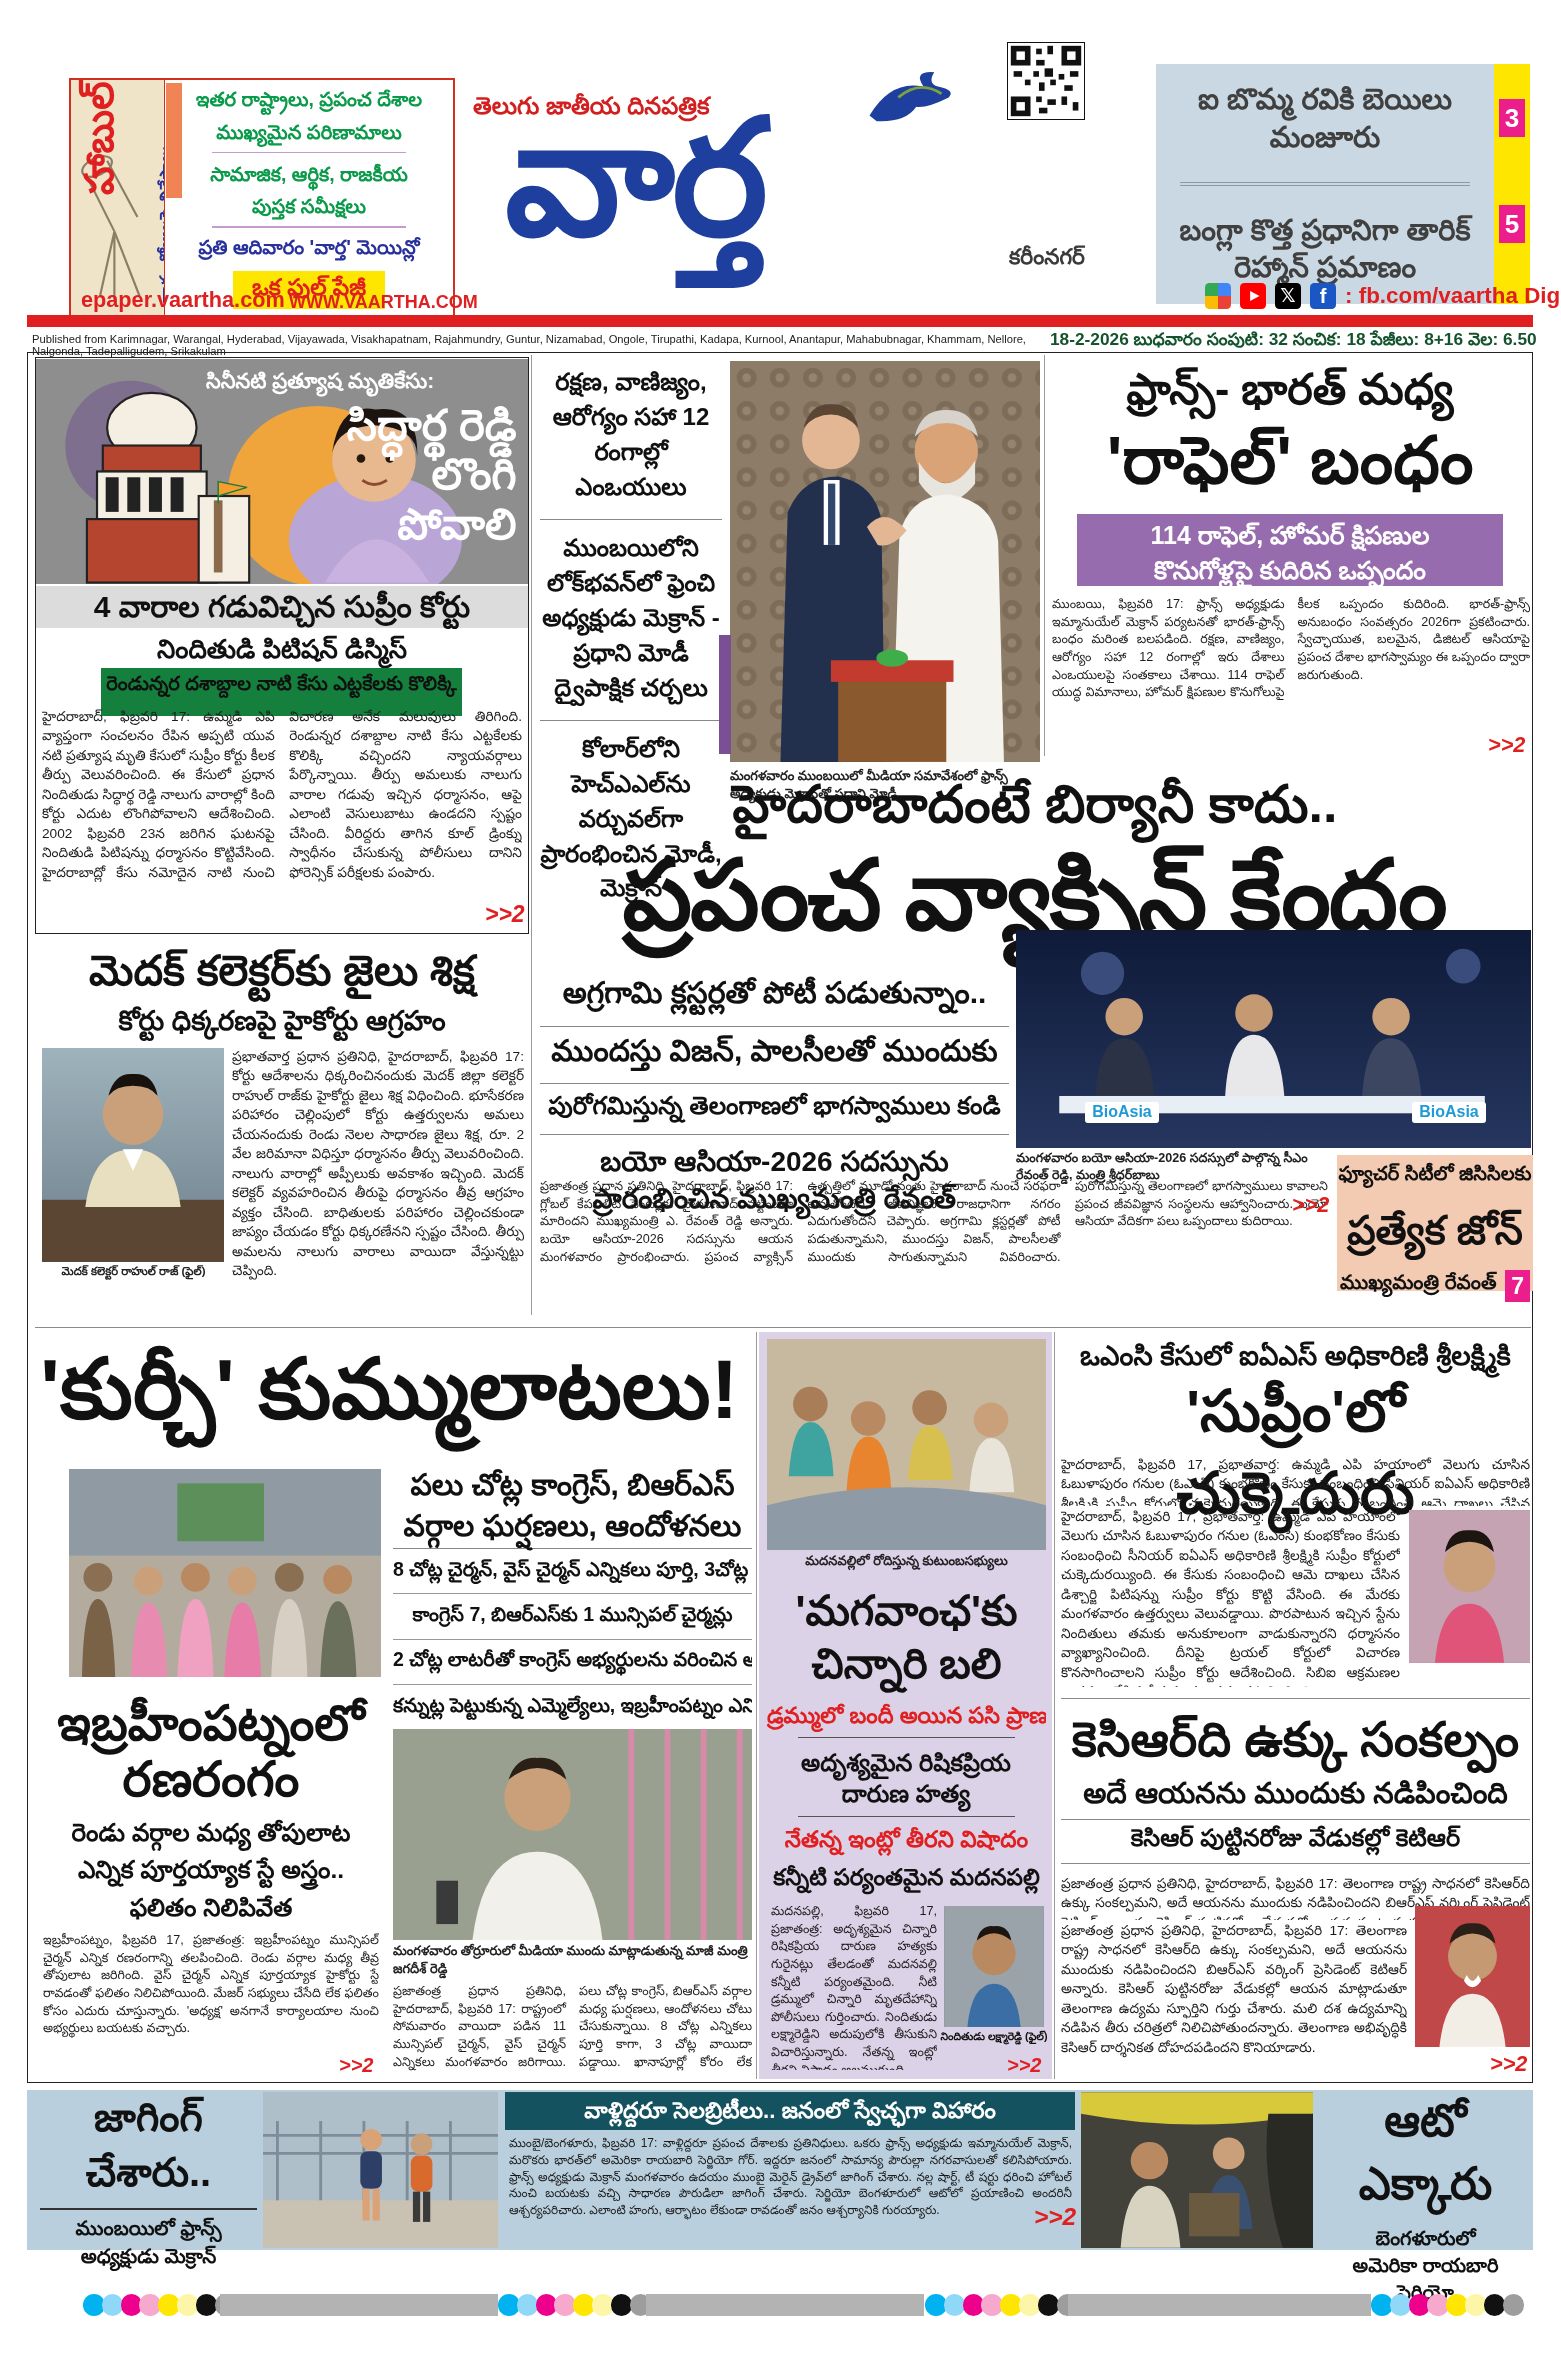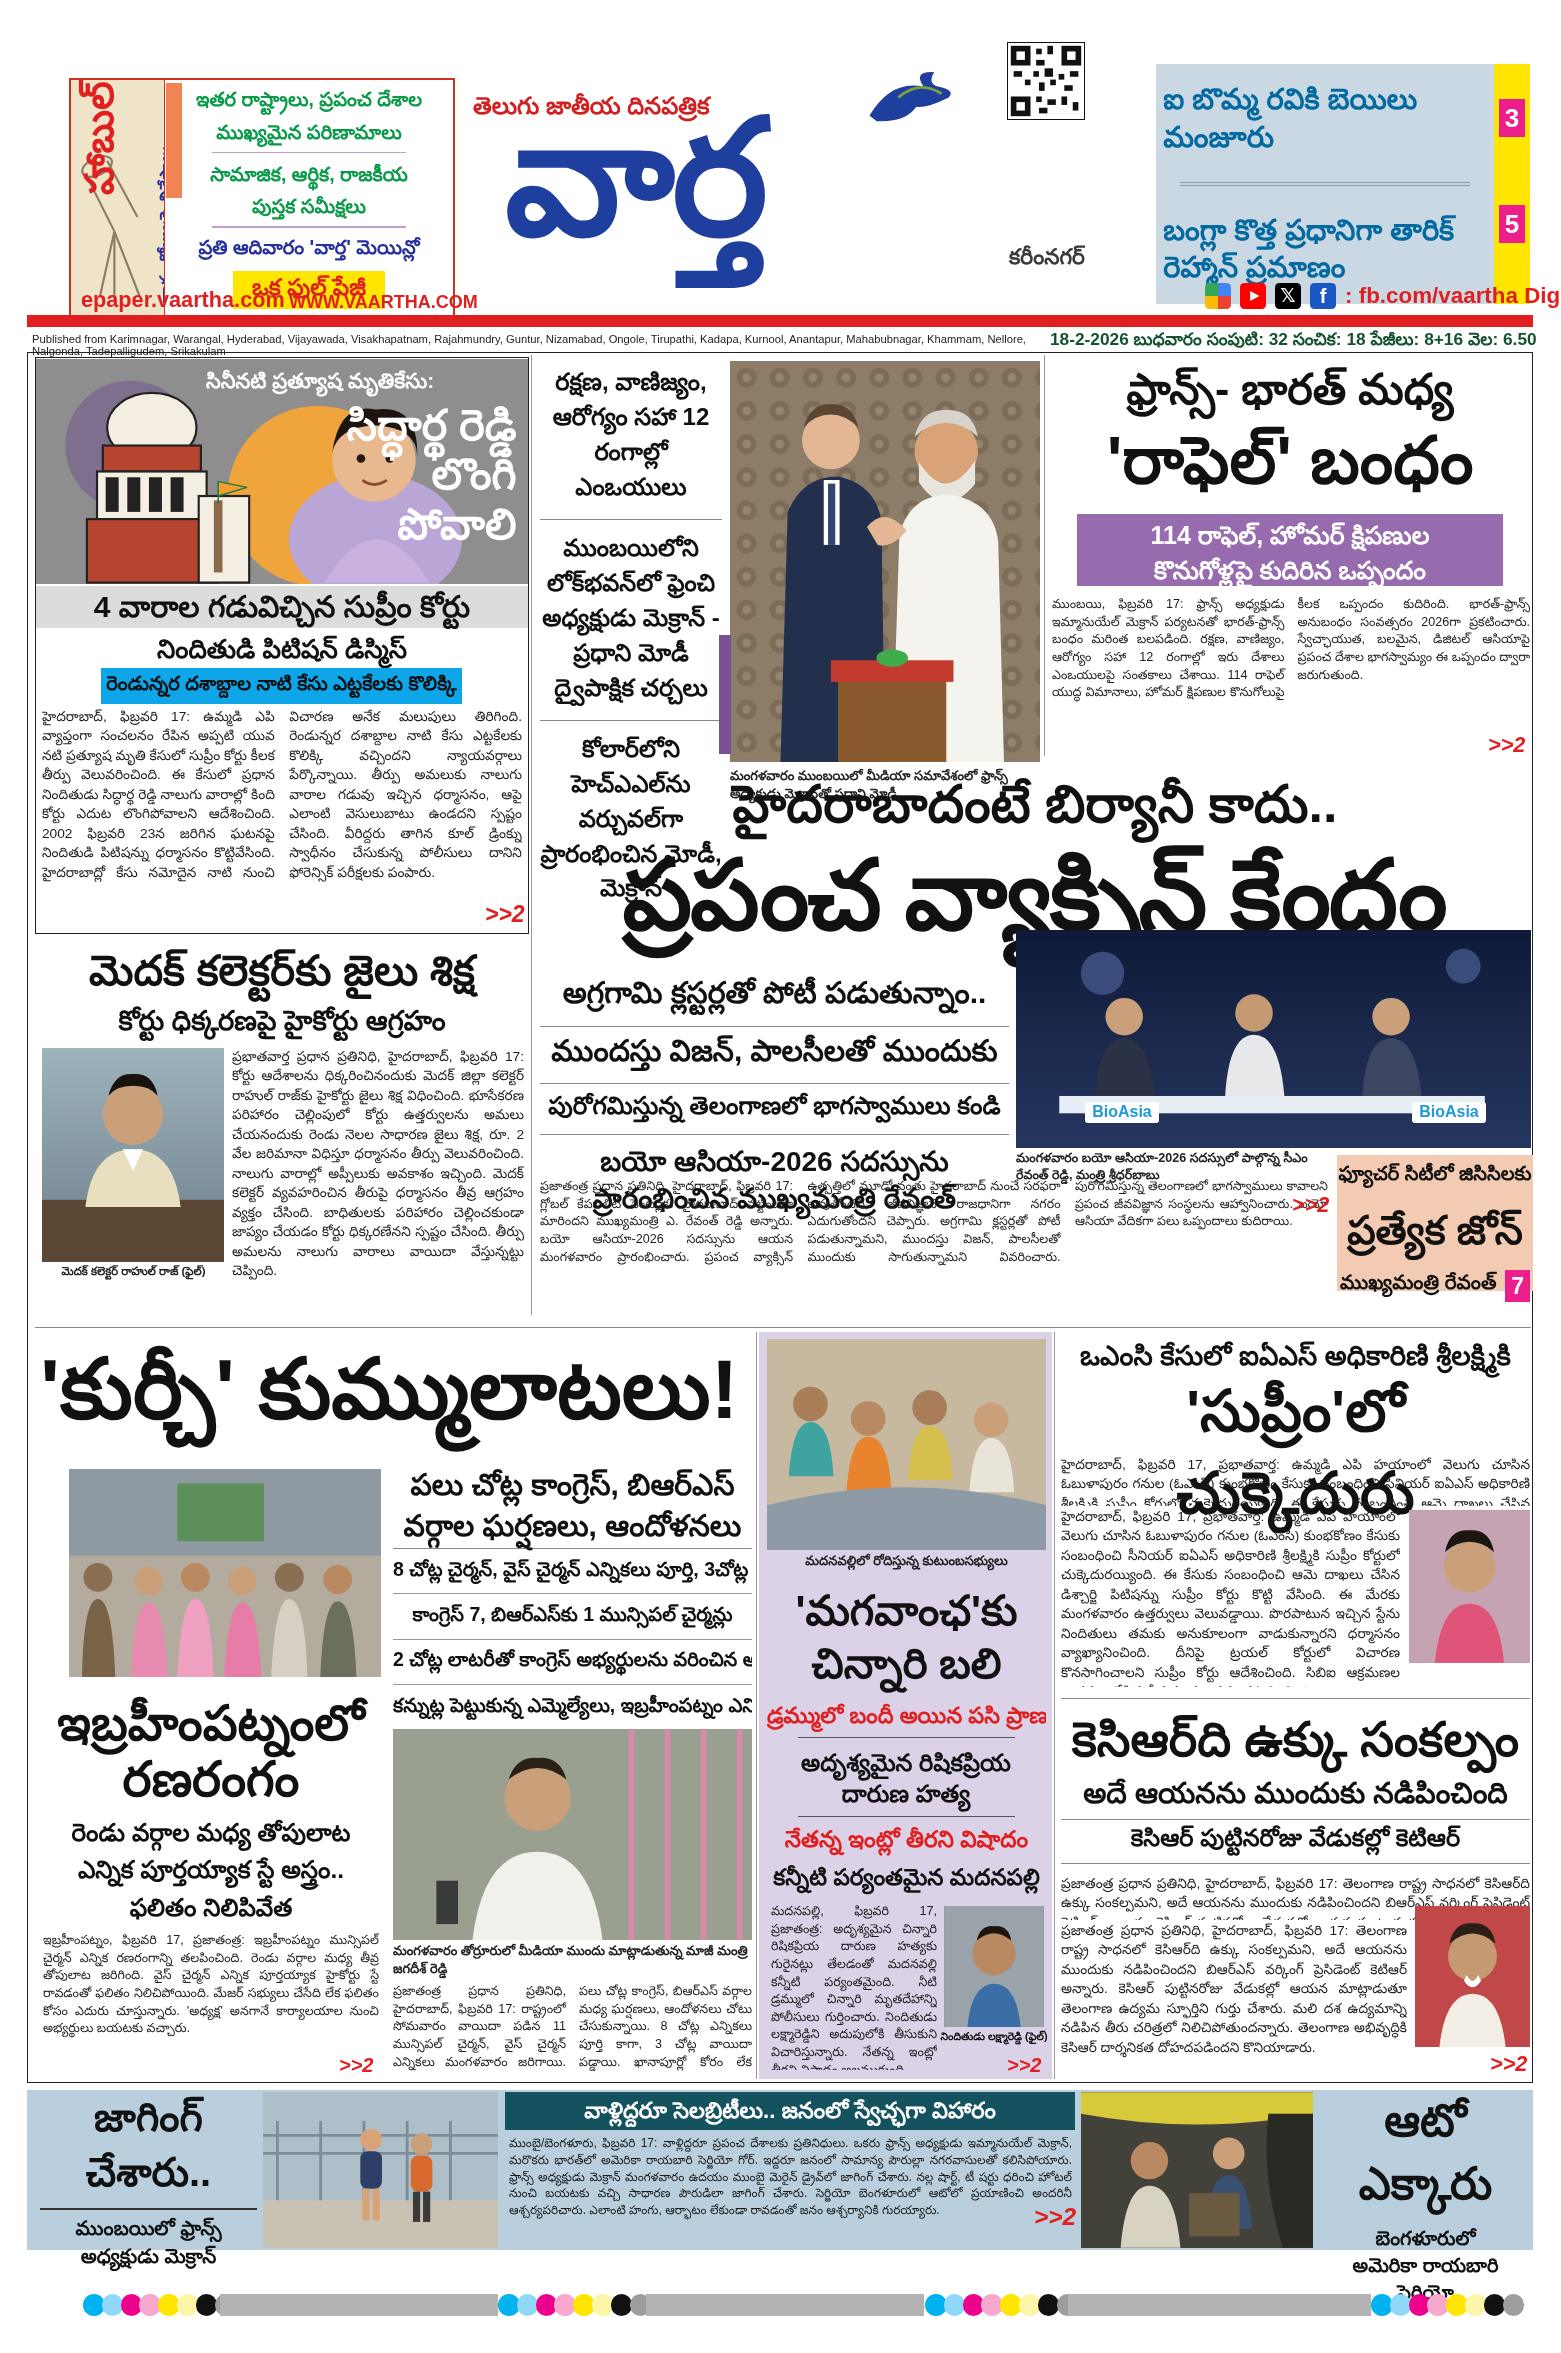--- a/index.html
+++ b/index.html
@@ -26,21 +26,21 @@
   .promo-vsub{position:absolute;left:85px;top:224px;transform:rotate(-90deg);transform-origin:left top;
      color:#27309b;font-size:17.3px;font-weight:bold;white-space:nowrap;}
   .promo-right{flex:1;padding:7.2px 5.8px;display:flex;flex-direction:column;justify-content:space-between;align-items:center;}
   .promo-green{color:#0a9a4a;font-size:19.5px;font-weight:bold;text-align:center;line-height:1.25;}
   .promo-div{width:70%;height:1.4px;background:#c79ad0;}
   .promo-blue{color:#27309b;font-size:19.5px;font-weight:bold;text-align:center;}
   .promo-hl{background:#ffe600;color:#e02020;font-size:23px;font-weight:bold;padding:2.9px 19px;}
   .logo-txt{font-weight:bold;color:#1f3f9e;font-size:162px;line-height:1;letter-spacing:-2.9px;}
   .briefs{position:absolute;background:#c9d8e2;display:flex;}
   .briefs-main{flex:1;display:flex;flex-direction:column;justify-content:space-around;padding:5.8px 7.2px;}
-  .brief-t{font-size:29px;font-weight:bold;text-align:left;line-height:1.3;color:#0369a1;}
+  .brief-t{font-size:29px;font-weight:bold;text-align:center;line-height:1.3;color:#404040;}
   .brief-div{height:4.3px;border-top:1.4px solid #8e9aa2;border-bottom:1.4px solid #8e9aa2;margin:2.9px 17.3px;}
   .briefs-strip{width:36px;background:#ffe600;position:relative;}
   .pgnum{position:absolute;left:5px;width:26px;height:38px;background:#ec1e8c;color:#fff;
      font-size:26px;font-weight:bold;text-align:center;line-height:38px;}
   .soc{width:26px;height:26px;border-radius:4.3px;display:inline-block;vertical-align:middle;margin-right:5.8px;position:relative;}
   .redbar{position:absolute;background:#e02020;}
   .strip-purple{position:absolute;background:#976cae;color:#fff;font-weight:bold;text-align:center;}
   .graybar{position:absolute;background:#dcdcdc;font-weight:bold;text-align:center;color:#101010;}
   .pinkbox{position:absolute;background:#f3cab2;text-align:center;}
   .lavbox{position:absolute;background:#dcd2e8;}
@@ -182,21 +182,21 @@
     </svg>
     <div class="abs" style="left:170px;top:10px;font-size:21px;color:#fff;font-weight:bold;">సినీనటి ప్రత్యూష మృతికేసు:</div>
     <div class="abs" style="right:11.5px;top:42px;text-align:right;color:#fff;font-weight:bold;line-height:1.15;">
       <div style="font-size:43px;">సిద్ధార్థ రెడ్డి</div>
       <div style="font-size:43px;">లొంగి</div>
       <div style="font-size:43px;">పోవాలి</div>
     </div>
   </div>
   <div class="graybar" style="left:36px;top:586px;width:492px;height:42px;font-size:30px;line-height:42px;">4 వారాల గడువిచ్చిన సుప్రీం కోర్టు</div>
   <div class="abs ctr b" style="left:36px;top:634px;width:492px;font-size:26px;">నిందితుడి పిటిషన్ డిస్మిస్</div>
-  <div class="graybar" style="left:101px;top:668px;width:361px;height:36px;font-size:19.5px;line-height:30px;background:#0ea5e9;">రెండున్నర దశాబ్దాల నాటి కేసు ఎట్టకేలకు కొలిక్కి</div>
+  <div class="graybar" style="left:101px;top:668px;width:361px;height:48px;font-size:19.5px;line-height:30px;background:#15803d;">రెండున్నర దశాబ్దాల నాటి కేసు ఎట్టకేలకు కొలిక్కి</div>
   <div class="abs body-txt clip" style="left:42px;top:707px;width:480px;height:213px;column-count:2;column-gap:14.4px;">హైదరాబాద్, ఫిబ్రవరి 17: ఉమ్మడి ఎపి వ్యాప్తంగా సంచలనం రేపిన అప్పటి యువ నటి ప్రత్యూష మృతి కేసులో సుప్రీం కోర్టు కీలక తీర్పు వెలువరించింది. ఈ కేసులో ప్రధాన నిందితుడు సిద్ధార్థ రెడ్డి నాలుగు వారాల్లో కింది కోర్టు ఎదుట లొంగిపోవాలని ఆదేశించింది. 2002 ఫిబ్రవరి 23న జరిగిన ఘటనపై నిందితుడి పిటిషన్ను ధర్మాసనం కొట్టివేసింది. హైదరాబాద్లో కేసు నమోదైన నాటి నుంచి విచారణ అనేక మలుపులు తిరిగింది. రెండున్నర దశాబ్దాల నాటి కేసు ఎట్టకేలకు కొలిక్కి వచ్చిందని న్యాయవర్గాలు పేర్కొన్నాయి. తీర్పు అమలుకు నాలుగు వారాల గడువు ఇచ్చిన ధర్మాసనం, ఆపై ఎలాంటి వెసులుబాటు ఉండదని స్పష్టం చేసింది. వీరిద్దరు తాగిన కూల్ డ్రింక్ను స్వాధీనం చేసుకున్న పోలీసులు దానిని ఫోరెన్సిక్ పరీక్షలకు పంపారు.</div>
   <div class="more" style="left:485px;top:901px;font-size:23px;">&gt;&gt;2</div>
 
   <div class="abs ctr b" style="left:35px;top:947px;width:494px;font-size:42px;">మెదక్ కలెక్టర్‌కు జైలు శిక్ష</div>
   <div class="abs ctr b" style="left:35px;top:1005px;width:494px;font-size:27.4px;">కోర్టు ధిక్కరణపై హైకోర్టు ఆగ్రహం</div>
   <div class="photo" style="left:42px;top:1048px;width:182px;height:214px;background:linear-gradient(#9fb3bd,#6c7f8a);">
     <svg width="182" height="214" viewBox="0 0 252 296">
       <rect x="0" y="210" width="252" height="86" fill="#5a4632"></rect>
       <circle cx="126" cy="92" r="42" fill="#caa07a"></circle>
       <path d="M92 66 Q100 34 126 36 Q154 34 160 66 Q150 52 126 52 Q102 52 92 66Z" fill="#17120d"></path>

